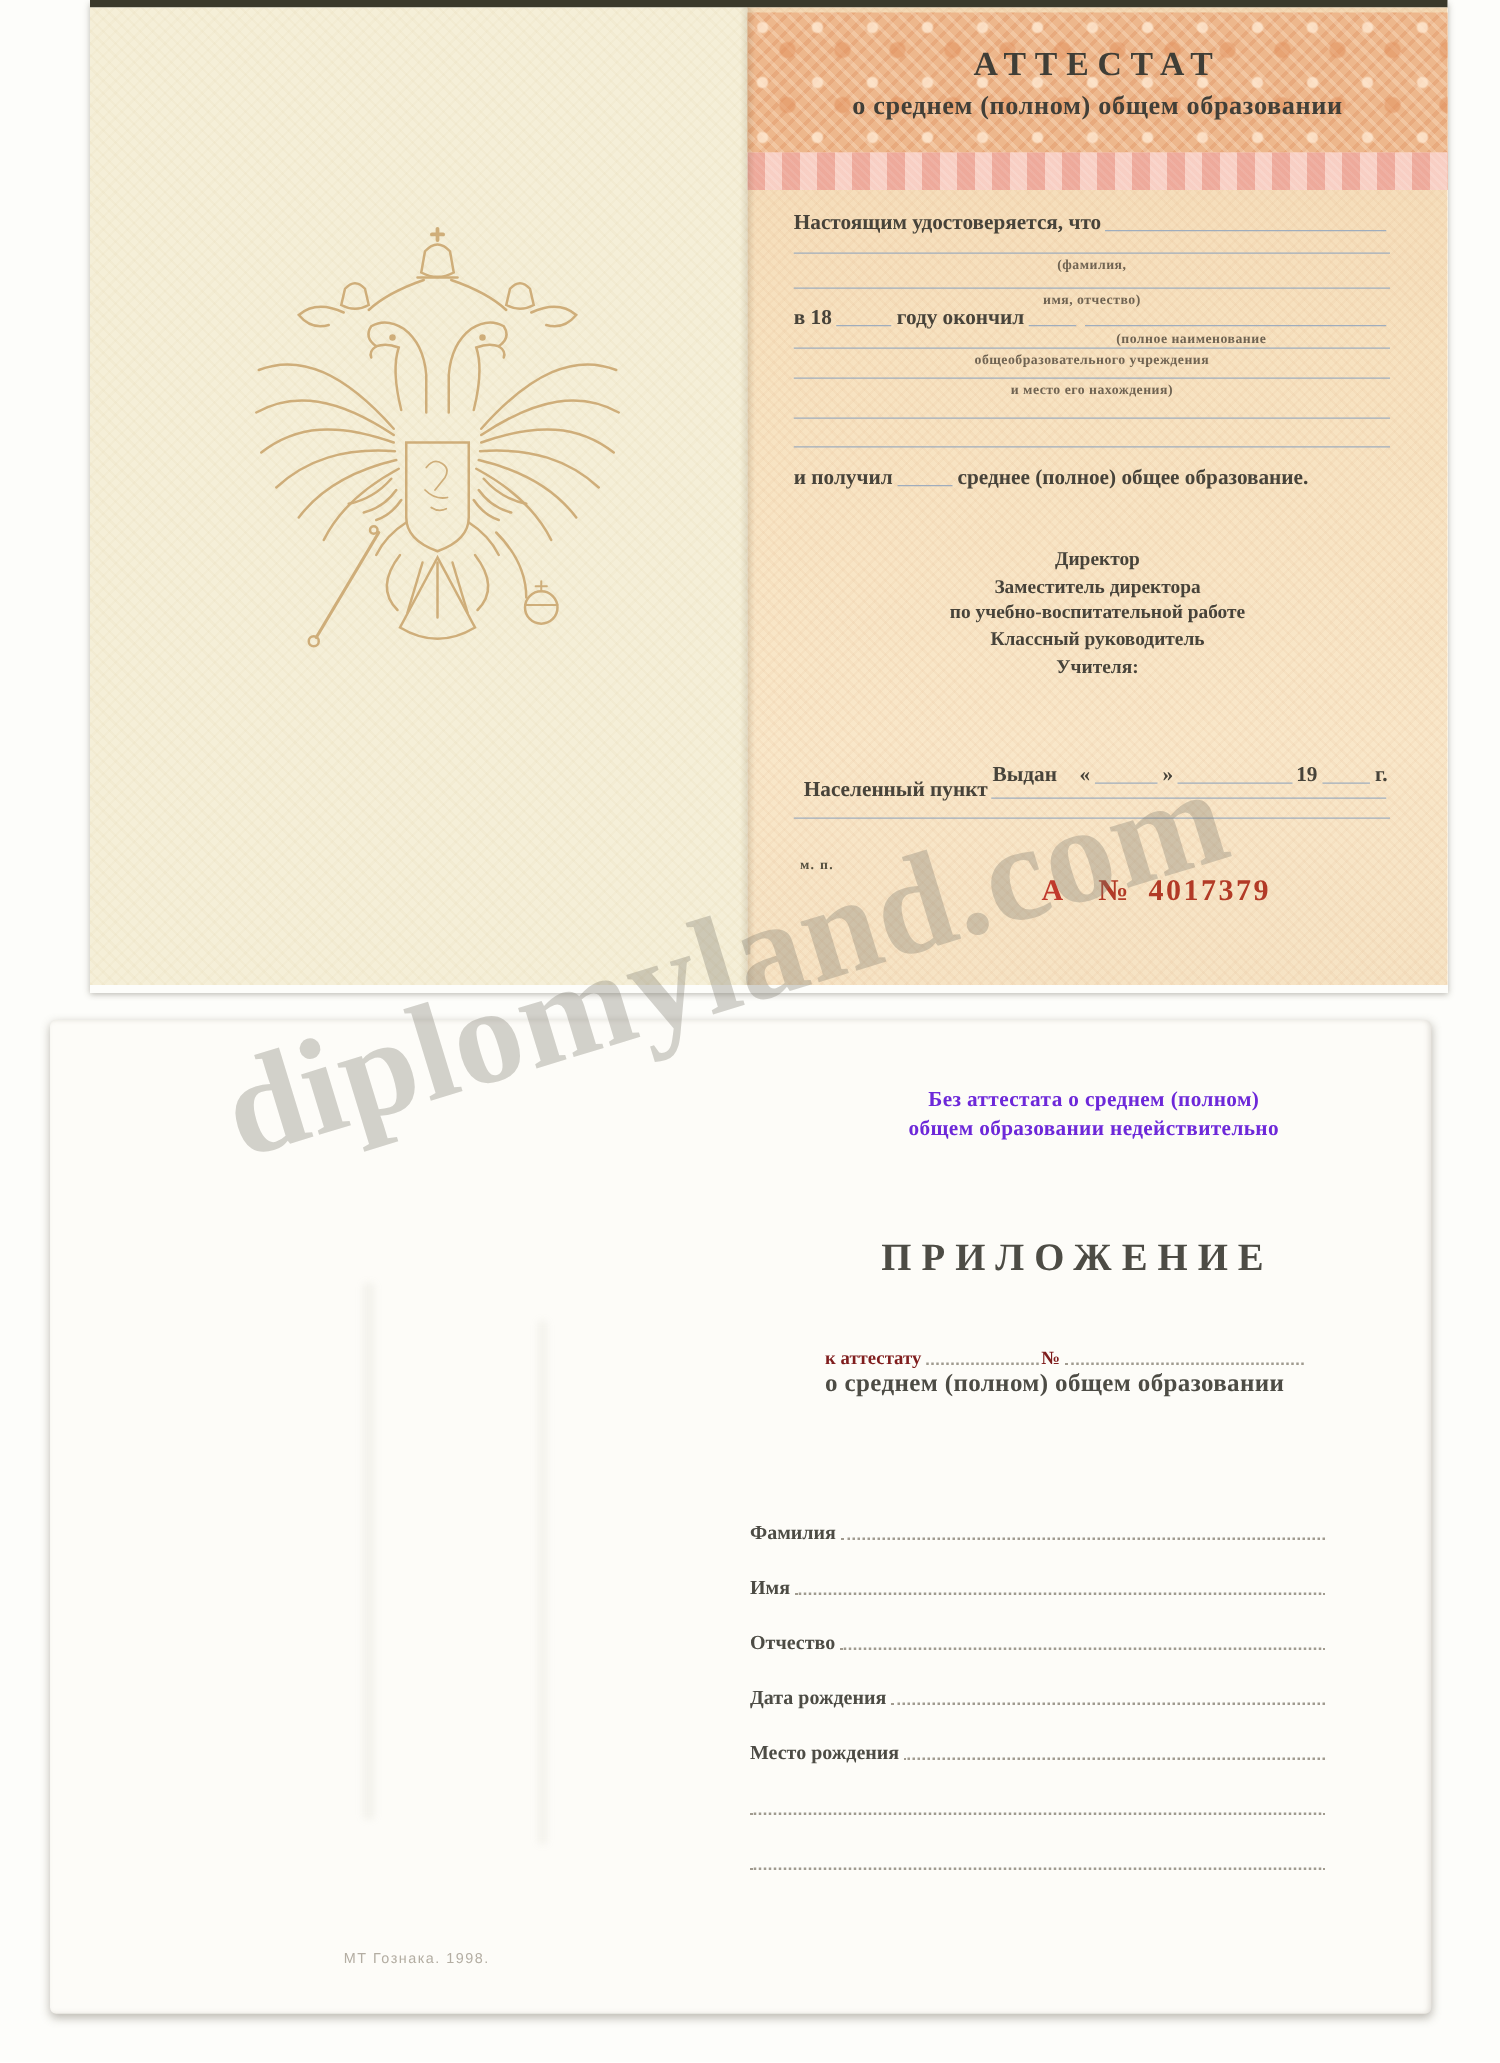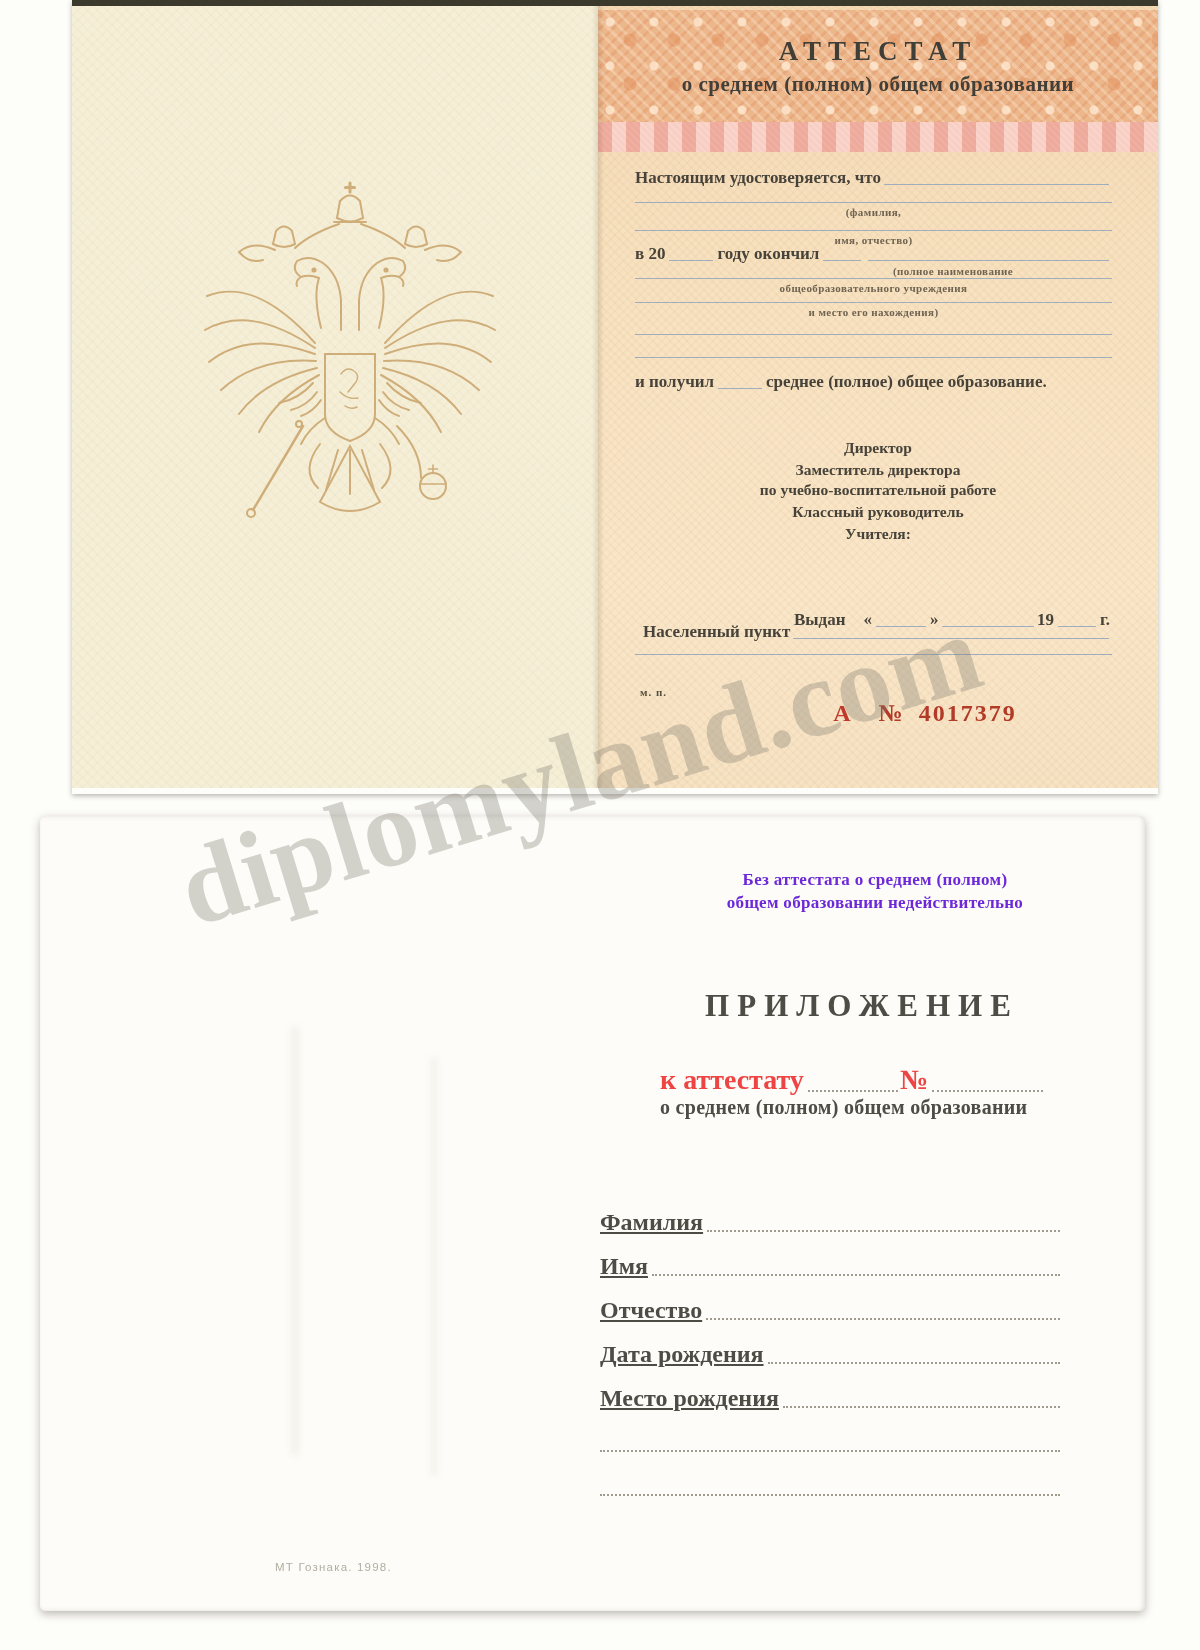--- a/index.html
+++ b/index.html
@@ -52,25 +52,25 @@
   .serial .series{color:#c0392b;margin-right:26px;}
   .serial .numsign{margin-right:14px;}
 
   
   .appx{position:absolute;left:40px;top:816px;width:1105px;height:795px;background:#fdfcf8;
         border-radius:5px;box-shadow:0 3px 8px rgba(110,105,90,.45),inset -2px 0 4px rgba(150,145,130,.25);}
   .appx-note{position:absolute;left:600px;top:52px;width:470px;text-align:center;
         font-size:17px;font-weight:bold;color:#6d28d9;line-height:23px;letter-spacing:.3px;}
   .appx-title{position:absolute;left:600px;top:172px;width:444px;text-align:center;
         font-size:31px;font-weight:bold;letter-spacing:8px;color:#4d4c45;}
-  .appx-row{position:absolute;display:flex;align-items:flex-end;font-size:28px;font-weight:bold;color:#ef4444;}
+  .appx-row{position:absolute;display:flex;align-items:flex-end;font-size:15px;font-weight:bold;color:#7f1d1d;}
   .dotfill{flex:1;border-bottom:2px dotted #a09a8f;margin:0 2px 4px 4px;}
   .appx-sub{position:absolute;left:620px;top:280px;font-size:20px;font-weight:bold;color:#4d4c45;letter-spacing:.3px;}
   .fields{position:absolute;left:560px;top:376px;right:83px;}
-  .frow{display:flex;align-items:flex-end;height:44px;font-size:24px;font-weight:bold;color:#4d4c45;text-decoration:underline;}
+  .frow{display:flex;align-items:flex-end;height:44px;font-size:16px;font-weight:bold;color:#4d4c45;}
   .imprint{position:absolute;left:235px;top:745px;font-family:"Liberation Sans",sans-serif;
         font-size:11.5px;color:#b3ada2;letter-spacing:1.2px;}
   .ghost{position:absolute;background:rgba(170,165,148,.10);filter:blur(3px);border-radius:4px;}
 
   
   .watermark{position:absolute;left:140px;top:610px;width:880px;height:320px;z-index:6;
         display:flex;align-items:center;justify-content:center;pointer-events:none;
         transform:rotate(-17deg);font-size:110px;font-weight:bold;
         color:rgba(124,121,110,.33);letter-spacing:1px;white-space:nowrap;}
 </style>
@@ -140,21 +140,21 @@
       <div class="row ftext" style="left:37px;right:46px;top:158px;height:24px;">
         <span>Настоящим удостоверяется, что</span>
         <span class="fill"></span>
       </div>
       <div class="hl" style="top:196px;"></div>
       <div class="hint" style="left:37px;right:46px;top:200px;">(фамилия,</div>
       <div class="hl" style="top:224px;"></div>
       <div class="hint" style="left:37px;right:46px;top:228px;">имя, отчество)</div>
 
       <div class="row ftext" style="left:37px;right:46px;top:234px;height:24px;">
-        <span>в 20</span>
+        <span>в 18</span>
         <span class="useg" style="width:44px;"></span>
         <span>году окончил</span>
         <span class="useg" style="width:38px;"></span>
         <span class="fill"></span>
       </div>
       <div class="hint" style="left:240px;width:230px;top:259px;">(полное наименование</div>
       <div class="hl" style="top:272px;"></div>
       <div class="hint" style="left:37px;right:46px;top:276px;">общеобразовательного учреждения</div>
       <div class="hl" style="top:296px;"></div>
       <div class="hint" style="left:37px;right:46px;top:300px;">и место его нахождения)</div>

